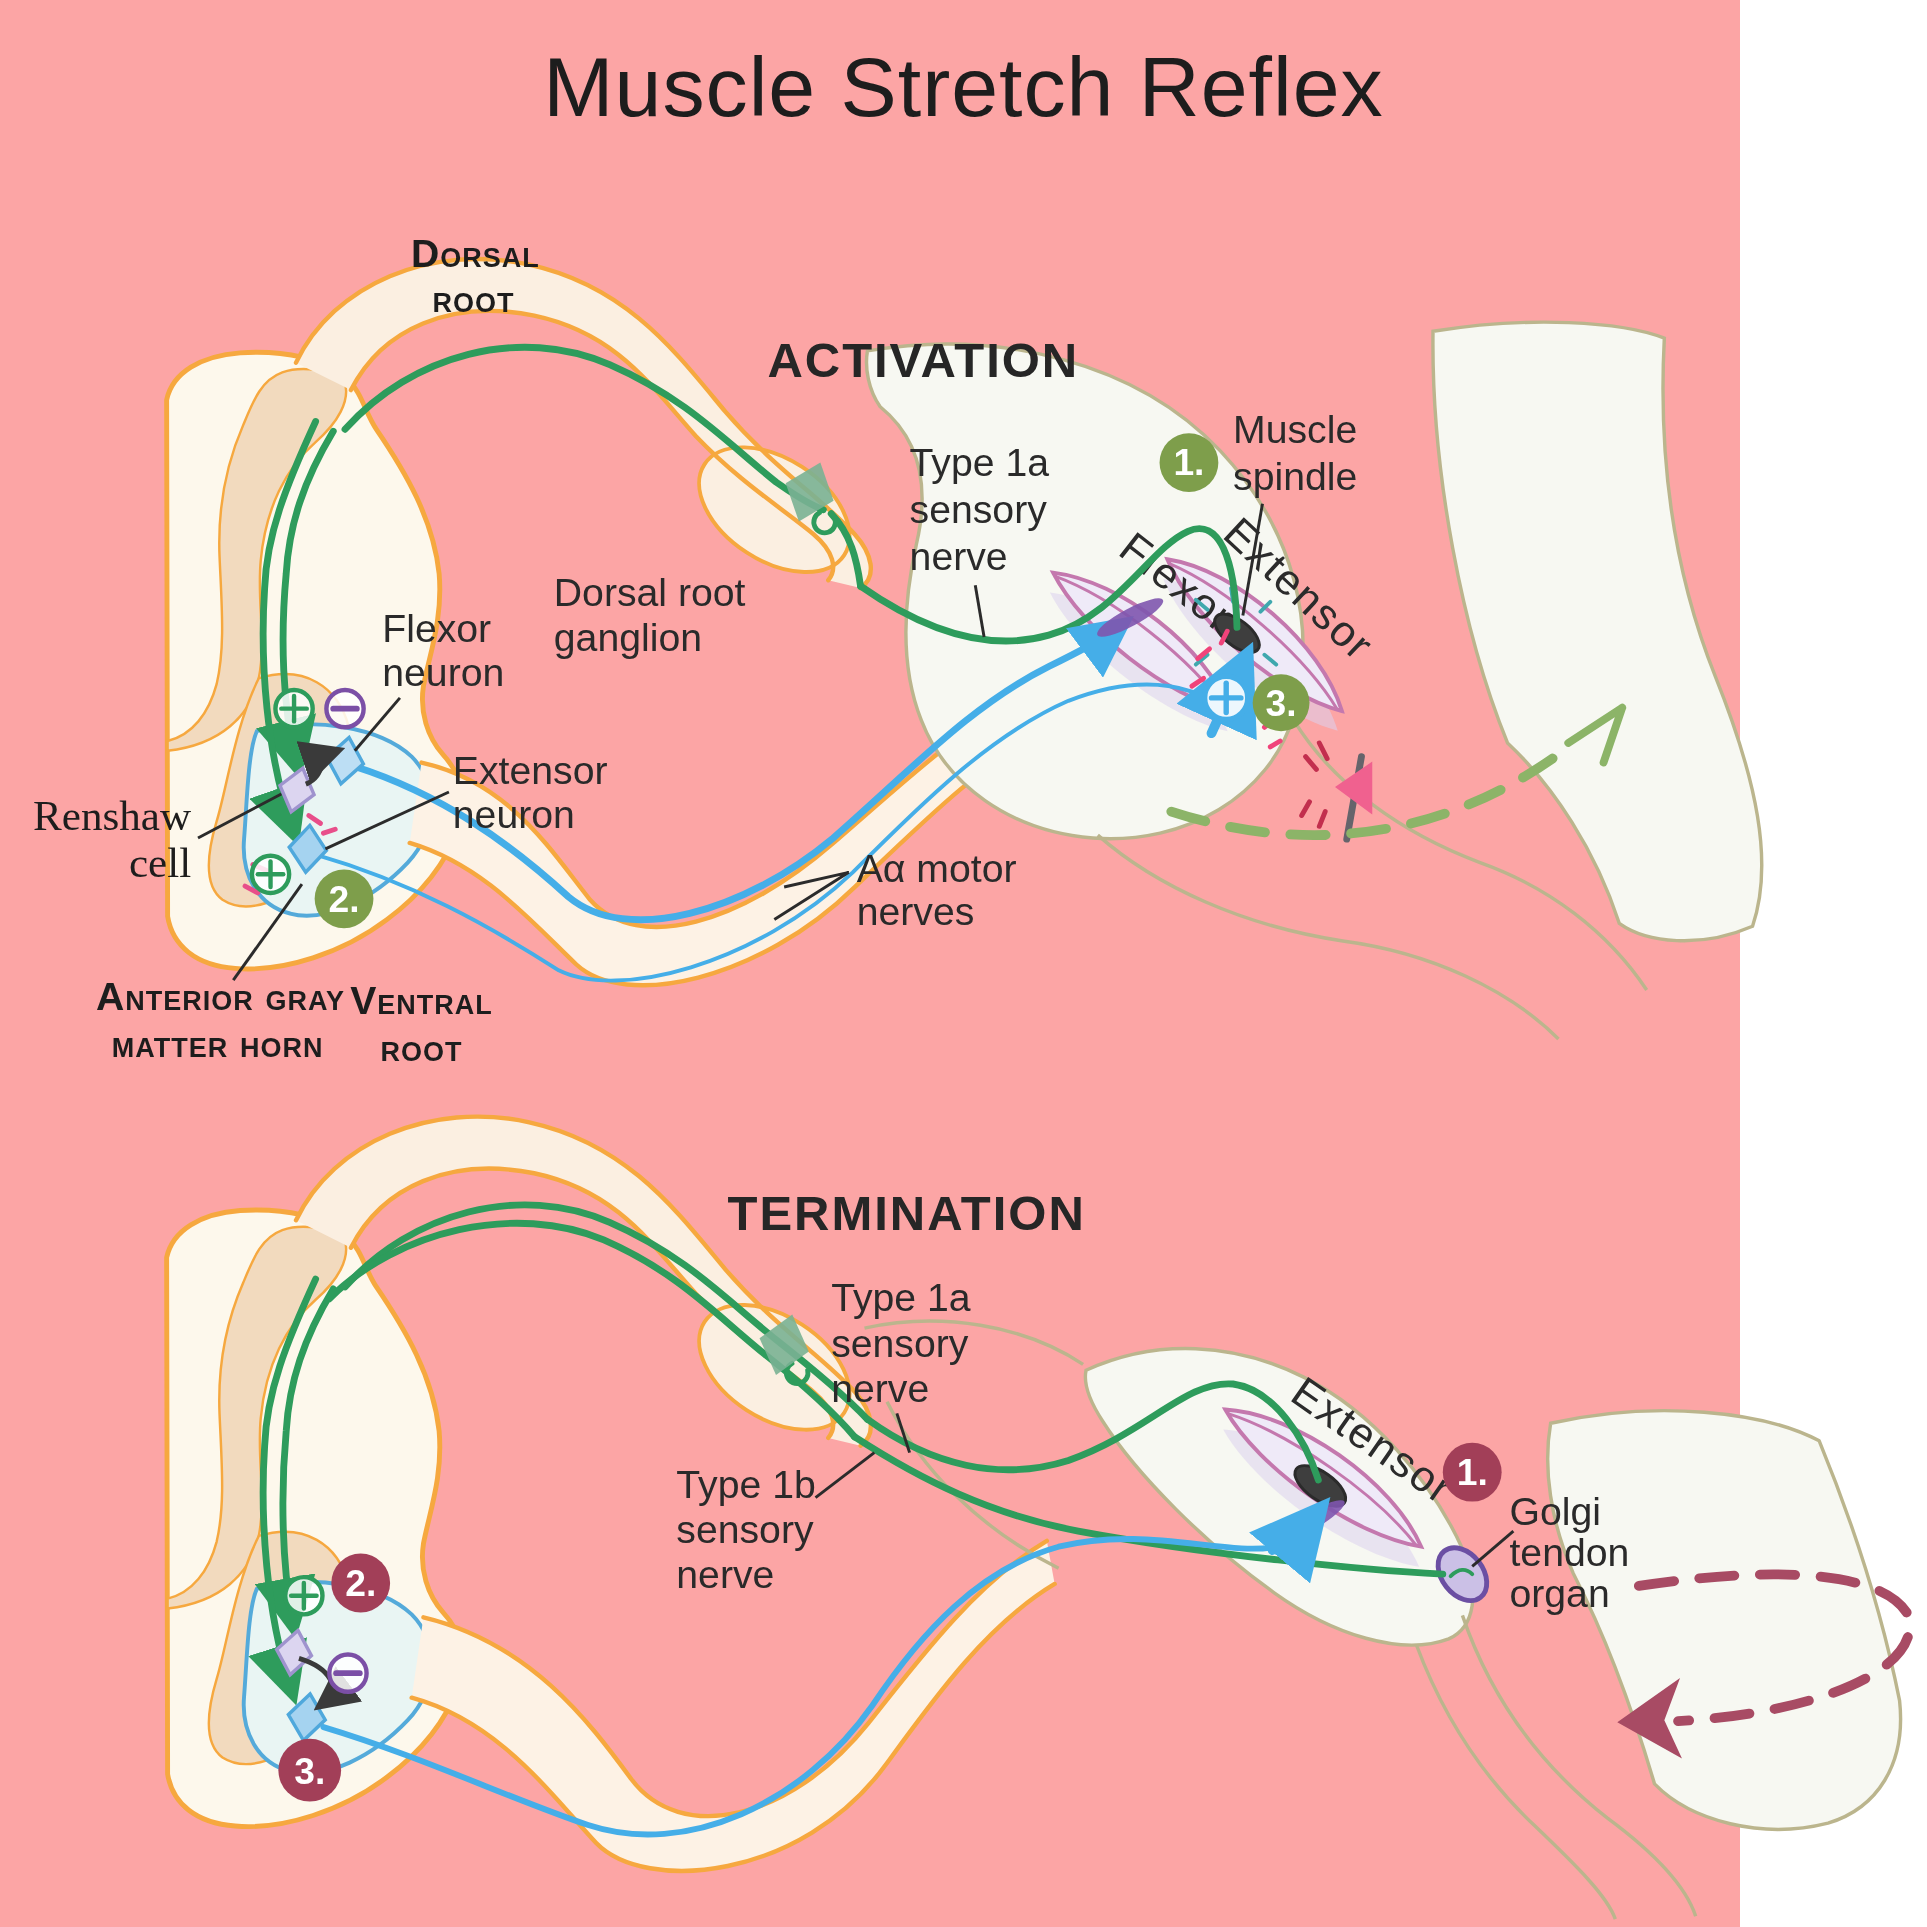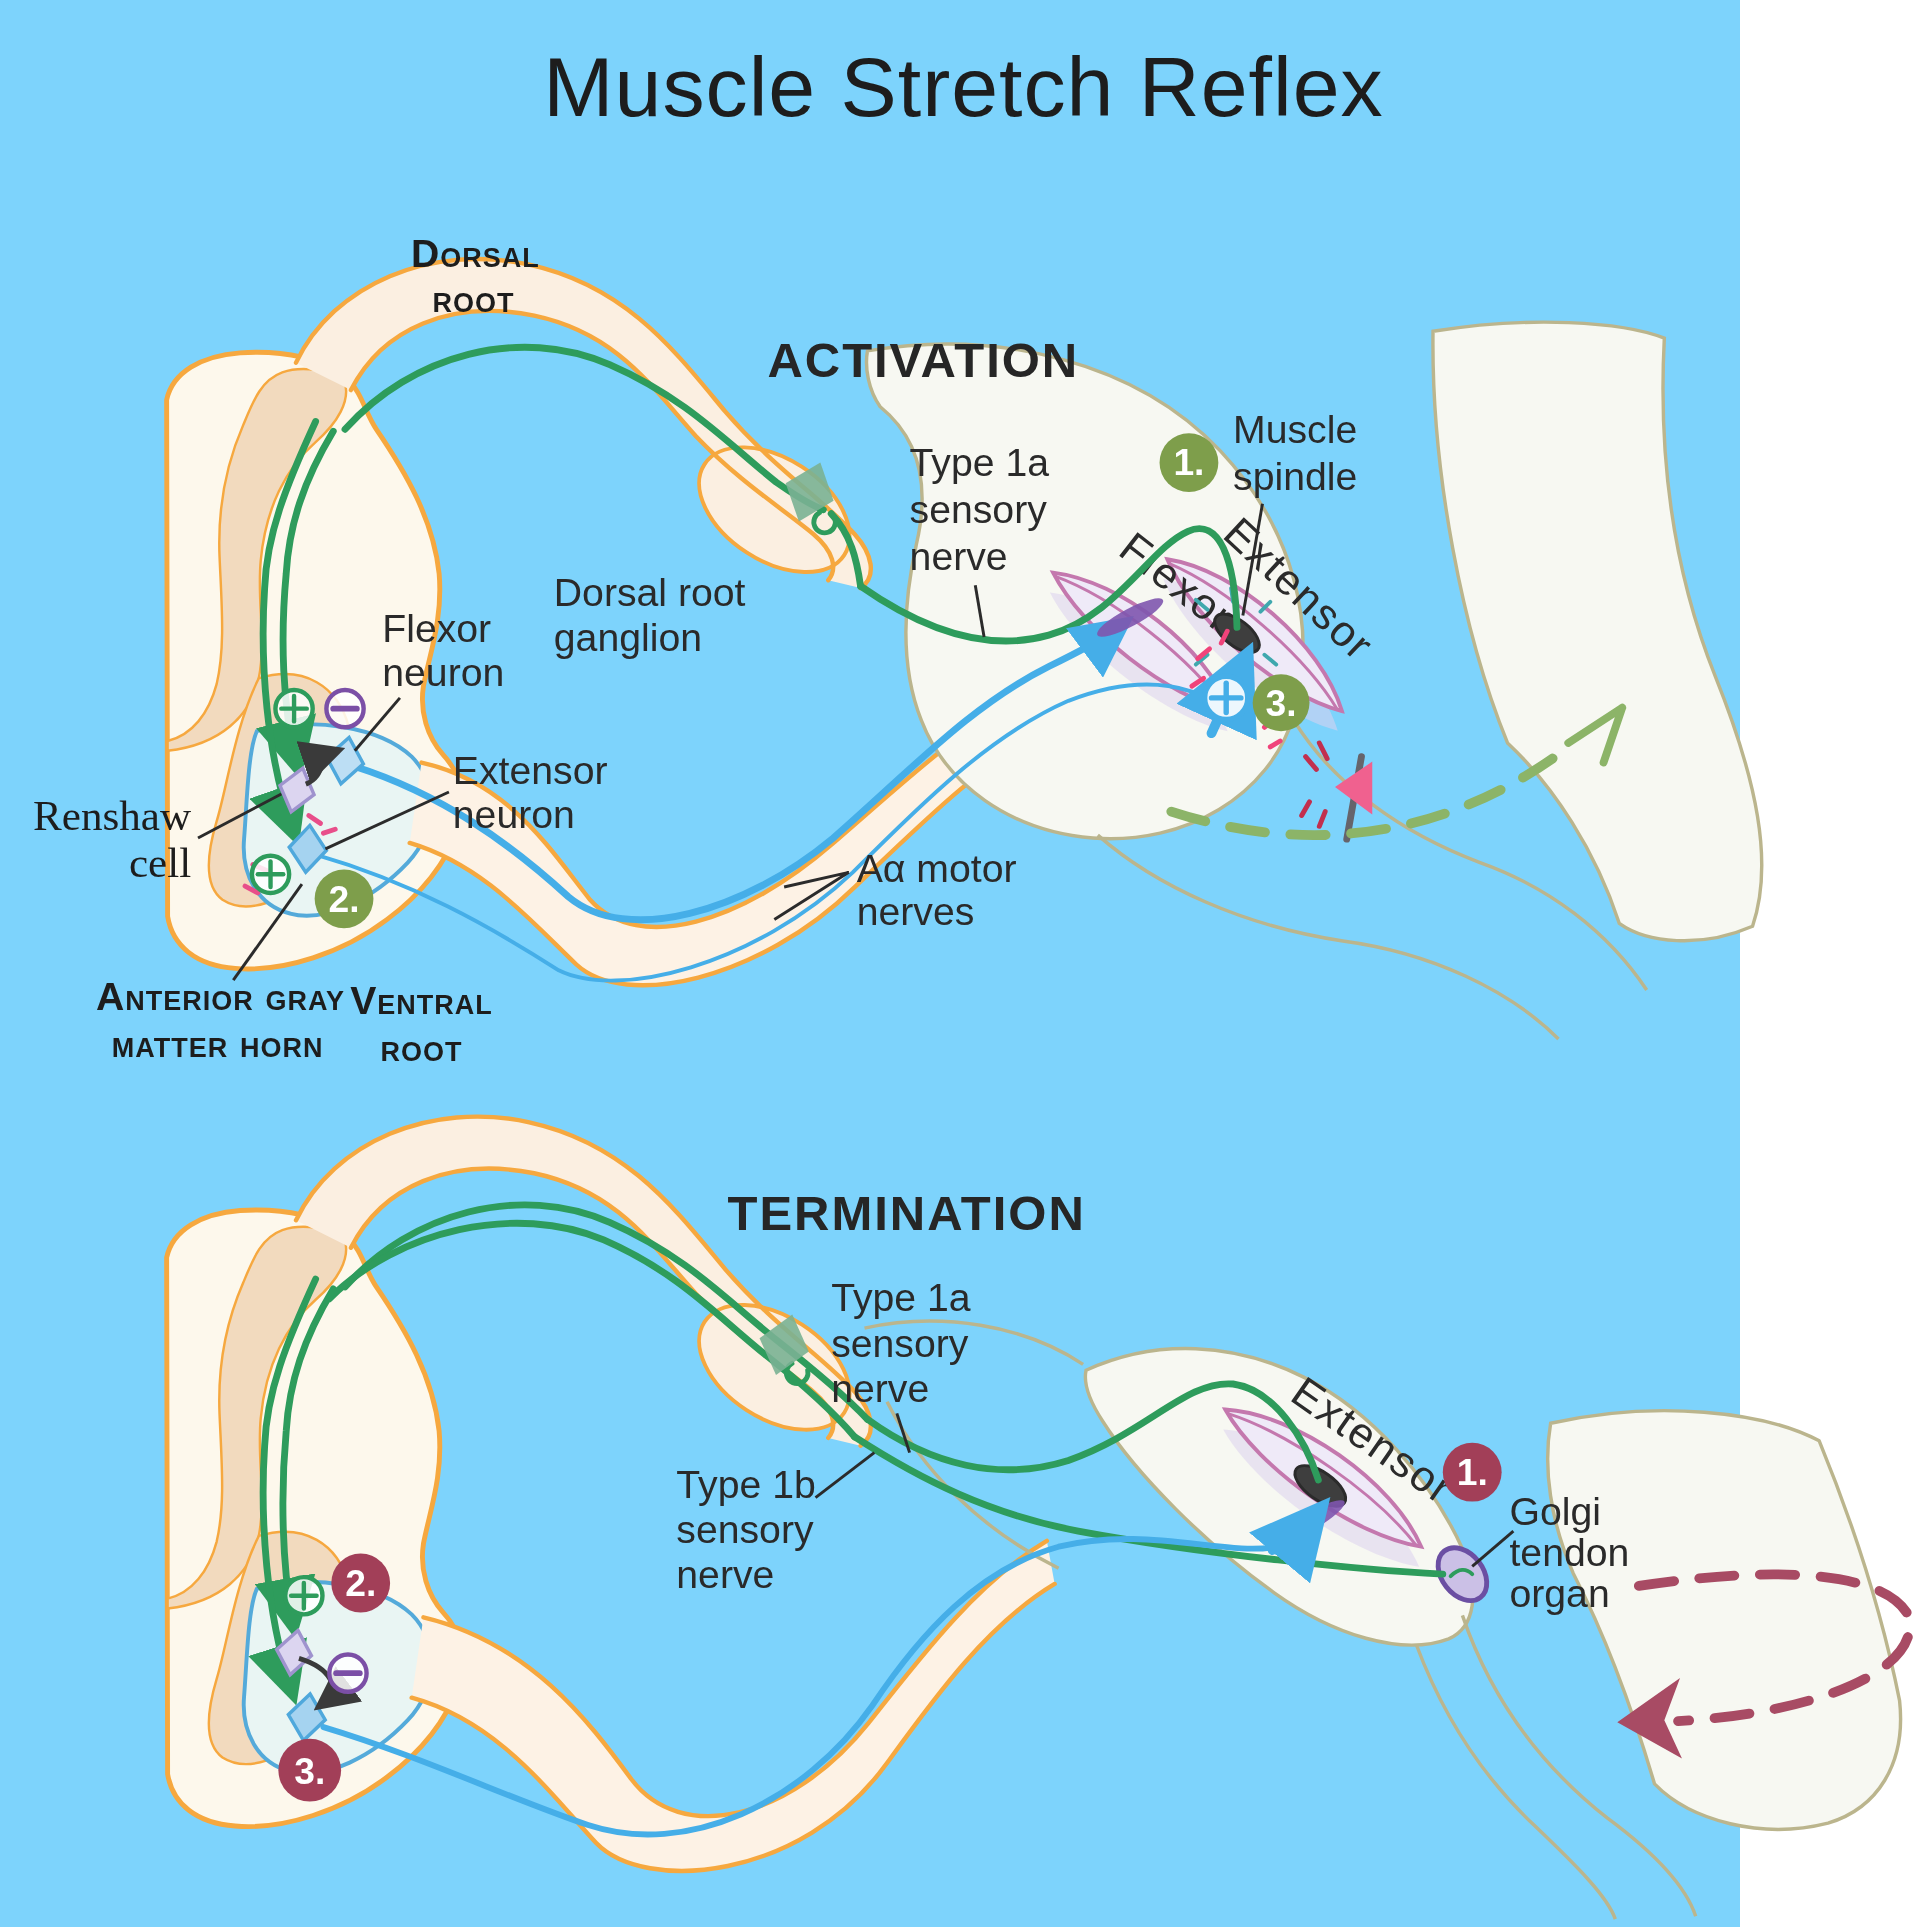--- a/index.html
+++ b/index.html
@@ -1,16 +1,16 @@
 <!DOCTYPE html>
 <html><head>
 <meta charset="utf-8">
 <style>
   html,body{margin:0;padding:0;background:#ffffff;}
-  #stage{width:1740px;height:1928px;position:relative;background:#7dd3fc;}
+  #stage{width:1740px;height:1928px;position:relative;background:#fca5a5;}
   svg{display:block;}
   text{font-family:"Liberation Sans",sans-serif;fill:#262626;}
   .title{font-size:86px;letter-spacing:1px;fill:#1d1d1d;}
   .heading{font-size:50px;font-weight:700;letter-spacing:2px;}
   .lbl{font-size:40px;fill:#2a2a2a;}
   .sc{font-variant:small-caps;font-weight:600;font-size:40px;letter-spacing:1px;fill:#1d1d1d;}
   .serif{font-family:"Liberation Serif",serif;font-size:44px;fill:#1d1d1d;}
   .muscle-lbl{font-size:44px;letter-spacing:2px;fill:#2b2b2b;}
   .badge-num{font-size:38px;font-weight:700;fill:#ffffff;text-anchor:middle;}
   .ptr{stroke:#2b2b2b;stroke-width:3;fill:none;}

